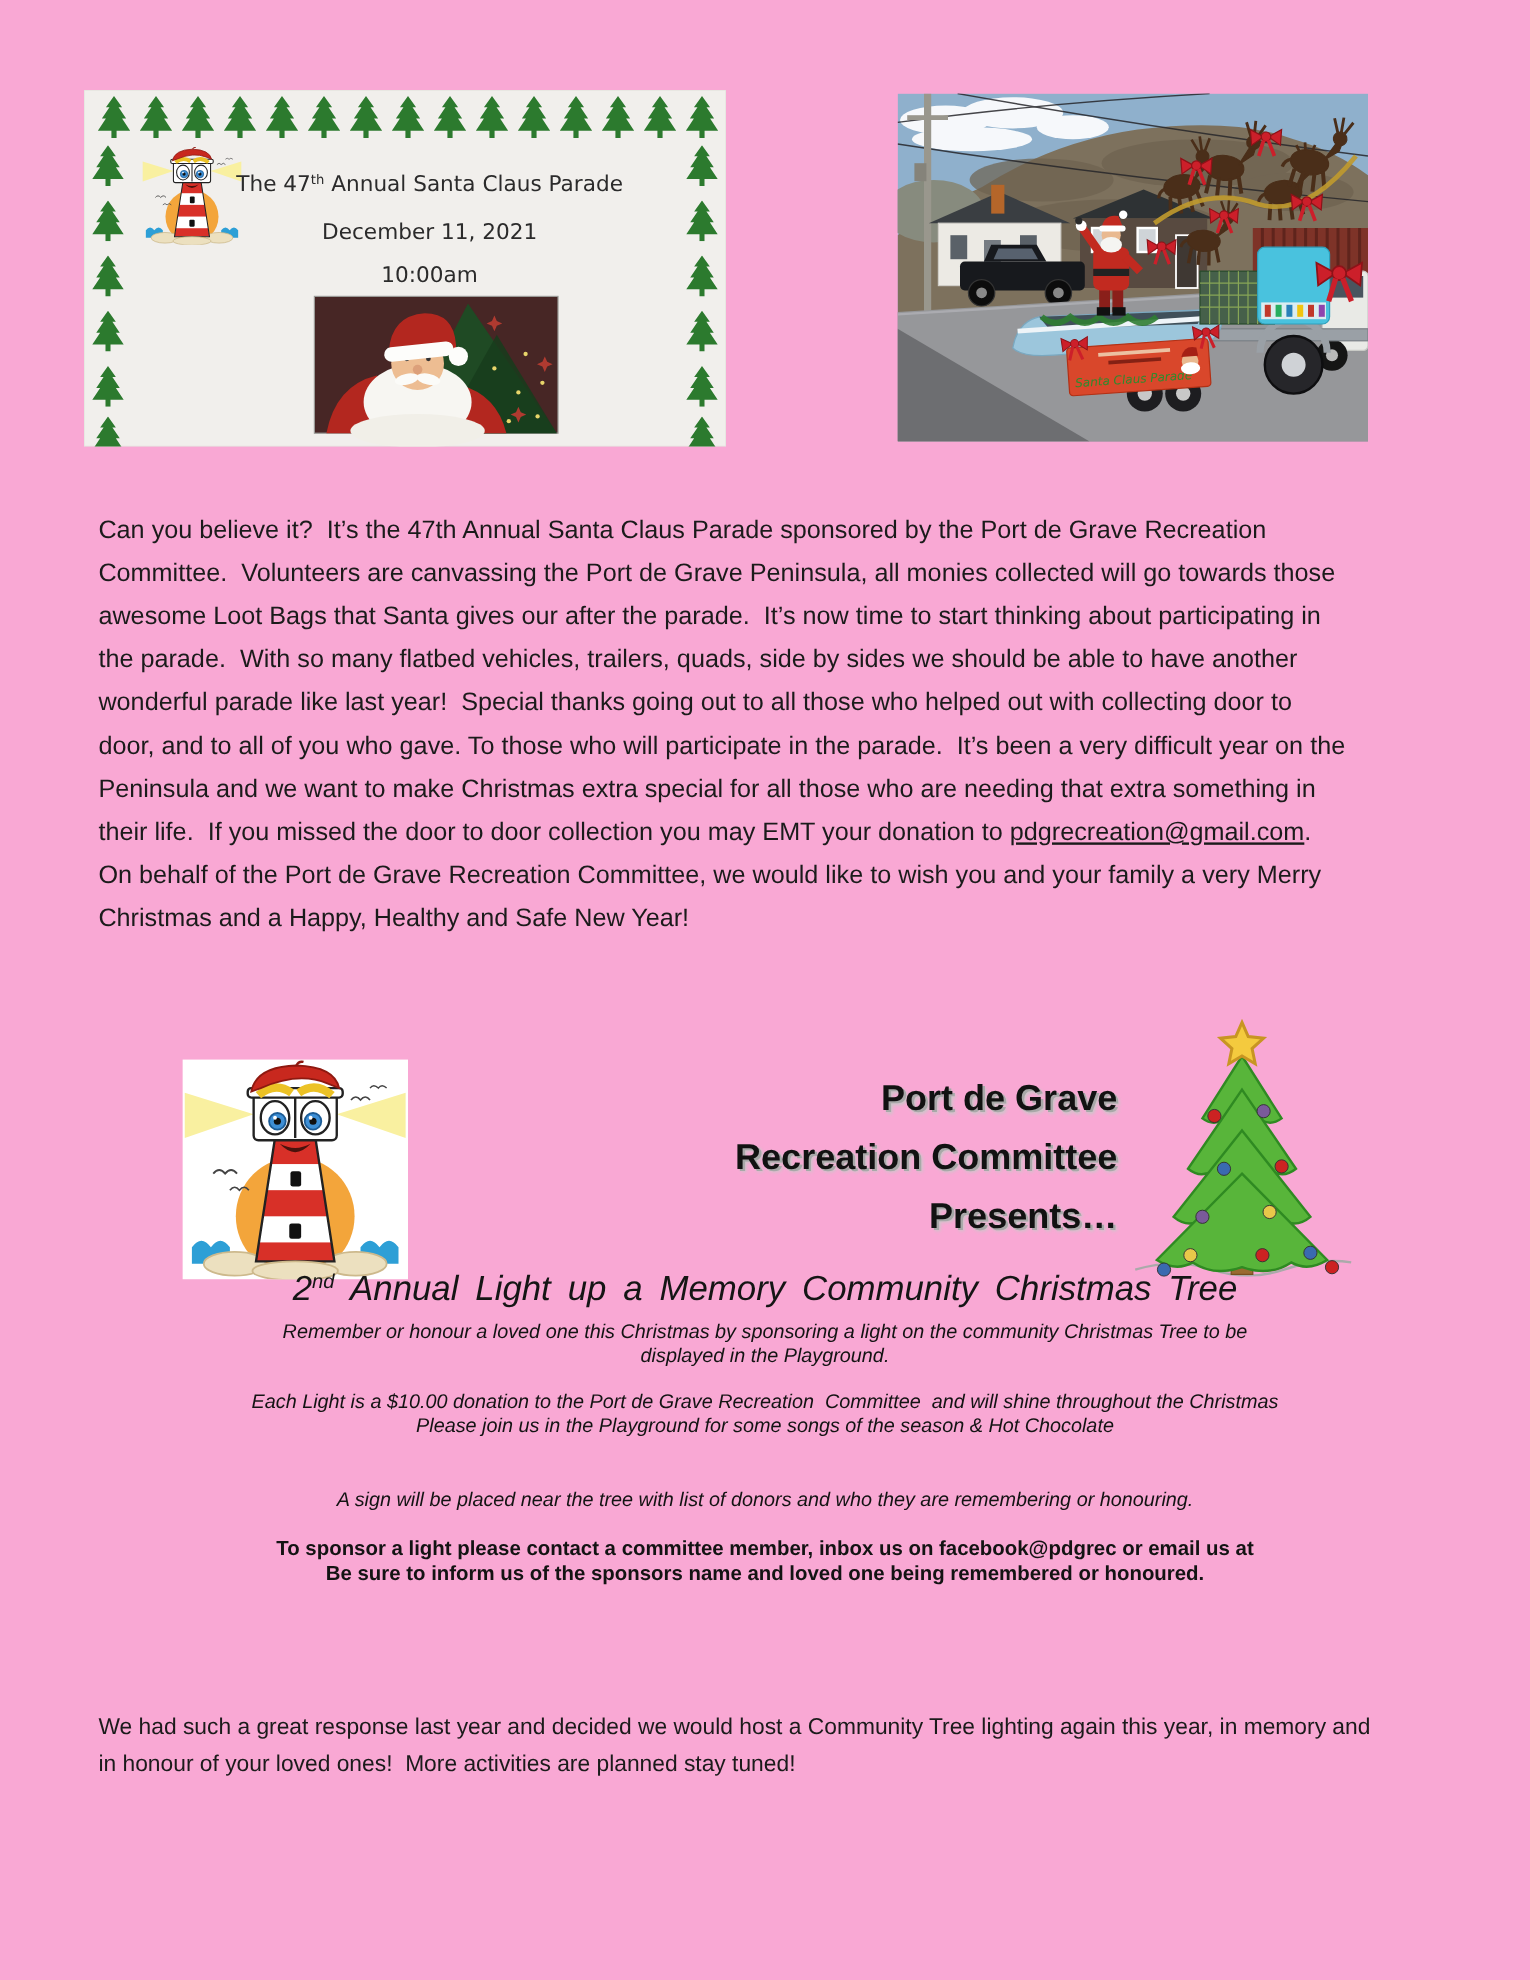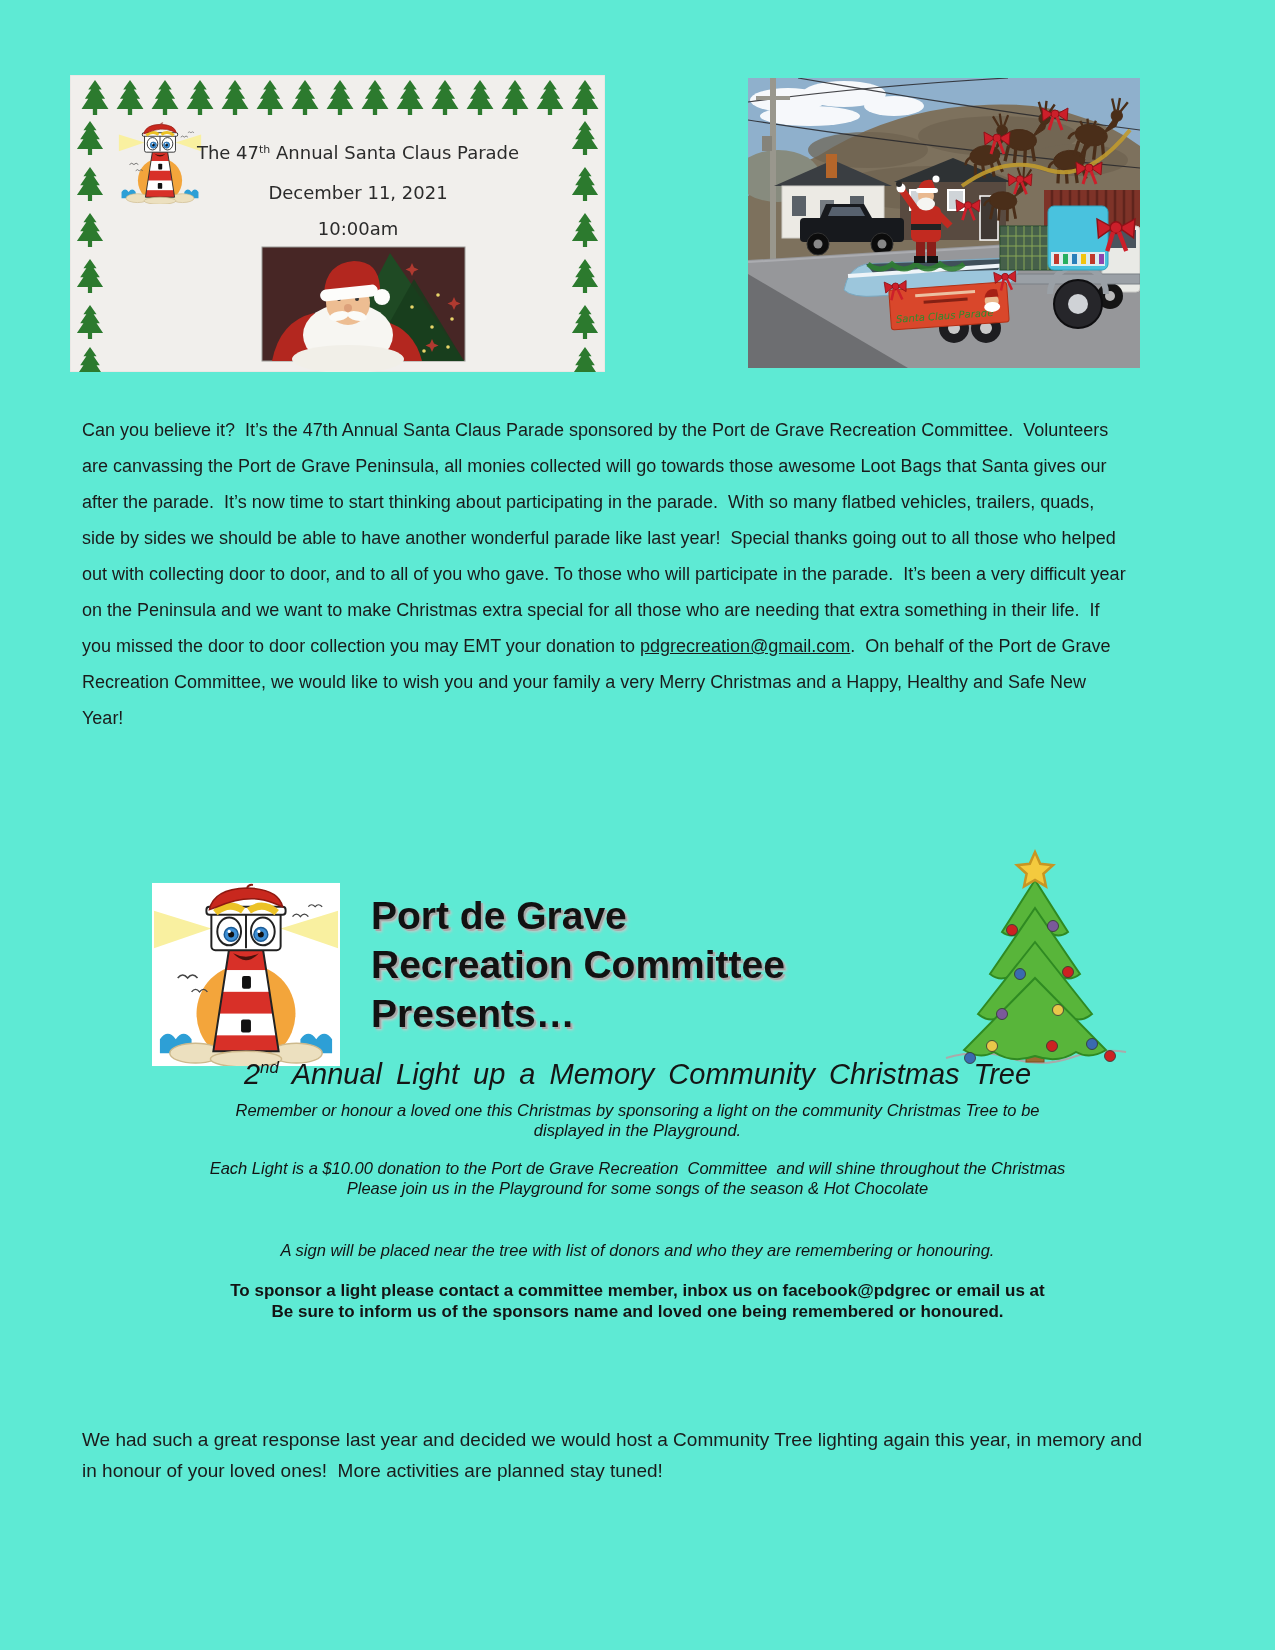--- a/index.html
+++ b/index.html
@@ -1,29 +1,29 @@
 <!DOCTYPE html>
 <html><head>
 <meta charset="utf-8">
 <style>
   html,body{margin:0;padding:0;background:#ffffff;}
-  .page{position:relative;width:1275px;height:1650px;background:#5eead4;overflow:hidden;
+  .page{position:relative;width:1275px;height:1650px;background:#f9a8d4;overflow:hidden;
         font-family:"Liberation Sans","DejaVu Sans",sans-serif;color:#1b1b1b;}
   svg{display:block;}
   
   .flyer{position:absolute;left:70px;top:75px;width:535px;height:297px;}
   .photo{position:absolute;left:748px;top:78px;width:392px;height:290px;}
   
-  .intro{position:absolute;left:82px;top:412px;width:1045px;margin:0;
-         font-size:18px;line-height:36px;white-space:pre-wrap;}
+  .intro{position:absolute;left:82px;top:424px;width:1045px;margin:0;
+         font-size:21px;line-height:36px;white-space:pre-wrap;}
   a.dark-link{color:inherit;text-decoration:underline;}
   
   .lighthouse-box{position:absolute;left:152px;top:882px;width:188px;height:185px;}
-  .presents{position:absolute;left:371px;top:891px;width:560px;text-align:left;
-            font-weight:bold;font-size:39px;line-height:49px;color:#121212;
+  .presents{position:absolute;left:371px;top:891px;width:560px;text-align:right;
+            font-weight:bold;font-size:30px;line-height:49px;color:#121212;
             text-shadow:2px 2px 0 #a8a8a8,3px 3px 3px #c9c9c9;}
   .xtree-box{position:absolute;left:940px;top:846px;width:190px;height:218px;}
   .memory-title{position:absolute;left:0;top:1058px;width:1275px;text-align:center;
                 font-style:italic;font-size:29px;color:#151515;word-spacing:6px;}
   .memory-title sup{font-size:58%;}
   .mem-text{position:absolute;left:0;top:1100px;width:1275px;text-align:center;color:#131313;}
   .mem-text .it{font-style:italic;font-size:16.5px;line-height:20px;white-space:pre-wrap;}
   .mem-text .bold{font-weight:bold;font-size:17px;line-height:21px;white-space:pre-wrap;}
   .sp18{height:18px}.sp20{height:20px}.sp22{height:22px}
   a.blue-link{color:#0563c1;text-decoration:underline;font-weight:bold;}

